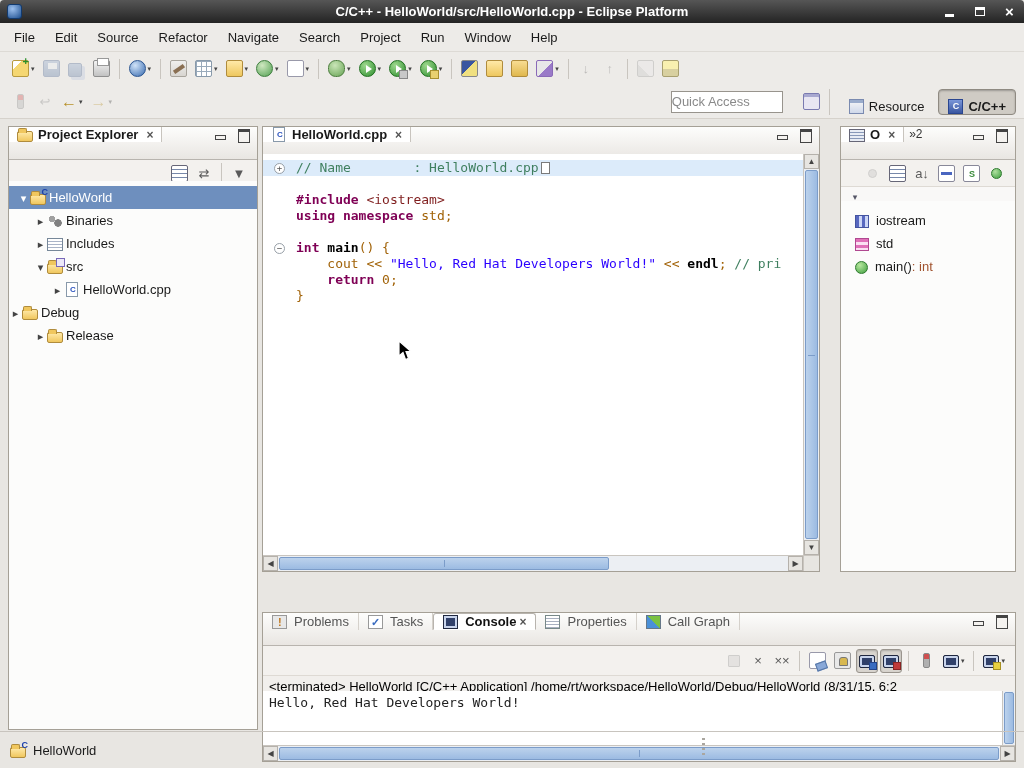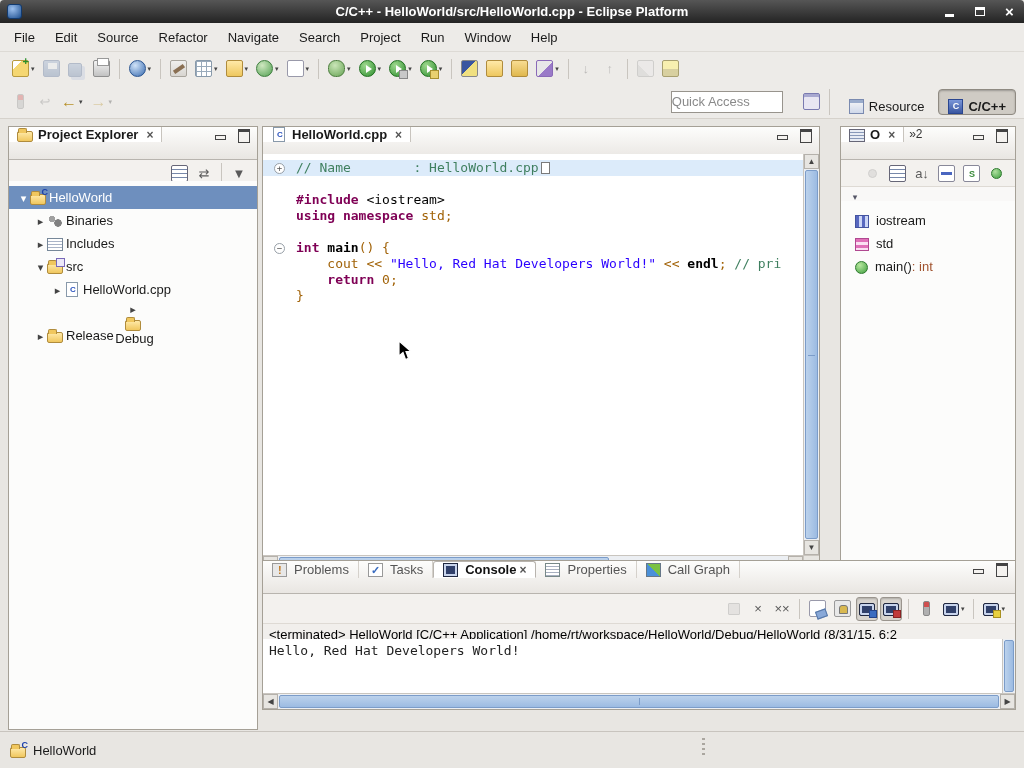--- a/index.html
+++ b/index.html
@@ -117,21 +117,21 @@
   .pi { position:relative; width:15px; height:15px; flex:none; }
   .pi-resource { background:linear-gradient(#f8f8f8,#cfd8ea); border:1px solid #7a8ab0; box-shadow:inset 0 3px 0 #9aaccc; }
   .pi-cpp { background:linear-gradient(#7a96d8,#3a56a0); border:1px solid #2a4690; display:flex; align-items:center; justify-content:center; }
   .pi-cpp::after { content:"C"; color:#fff; font:bold 9px "Liberation Sans",sans-serif; }
 
   
   .panel { position:absolute; background:#f9f8f7; border:1px solid #a5a096; }
   .pe-panel      { left:8px;   top:126px; width:250px; height:604px; }
   .editor-panel  { left:262px; top:126px; width:558px; height:446px; }
   .outline-panel { left:840px; top:126px; width:176px; height:446px; }
-  .console-panel { left:262px; top:560px; width:754px; height:150px; }
+  .console-panel { left:262px; top:612px; width:754px; height:150px; }
 
   .view-header { position:relative; height:33px; background:linear-gradient(#fdfdfc,#e9e6e2);
     border-bottom:1px solid #b8b4ae; display:flex; align-items:flex-start; }
   .view-tab { display:flex; align-items:center; gap:5px; padding:0 8px;
     border-right:1px solid #c8c4be; font-weight:bold; white-space:nowrap; }
   .view-tab.active { background:#fff; }
   .tab-close { margin-left:3px; color:#555; font-weight:bold; font-size:12px; }
   .x-glyph::after { content:"×"; }
   .tab-overflow { display:flex; align-items:center; padding:0 5px; font-size:12px; color:#333; }
   .mm { margin-left:auto; display:flex; align-items:center; gap:7px; padding-right:6px; flex:none; }
@@ -174,21 +174,21 @@
   .code-line { display:flex; height:16px; }
   .code-line.current { background:#dcebfa; }
   .fold-gutter { width:33px; flex:none; display:flex; justify-content:center; align-items:center; }
   .fold-marker { width:11px; height:11px; border:1px solid #98a0a8; border-radius:50%;
     background:#fff; color:#555; font:9px/9px "DejaVu Sans Mono",monospace; text-align:center; }
   .code-text { font:13px/16px "DejaVu Sans Mono",monospace; white-space:pre; }
   .tok-comment { color:#3f7f5f; }
   .tok-keyword { color:#7f0055; font-weight:bold; }
   .tok-plain   { color:#a16207; }
   .tok-string  { color:#2a00ff; }
-  .tok-header  { color:#000000; }
+  .tok-header  { color:#7f1d1d; }
   .tok-bold    { color:#000; font-weight:bold; }
   .collapse-box { display:inline-block; width:9px; height:12px; border:1px solid #7a7a7a;
     background:#fff; margin-left:2px; vertical-align:-2px; }
 
   
   .scroll-v { position:absolute; top:27px; right:0; bottom:16px; width:16px; background:#eceff3; border-left:1px solid #c9c5bf; }
   .scroll-h { position:absolute; left:0; bottom:0; height:16px; background:#eceff3; border-top:1px solid #c9c5bf; }
   .editor-panel .scroll-h { right:16px; }
   .console-panel .scroll-h { right:0; }
   .sb-btn { position:absolute; width:15px; height:15px; display:flex; align-items:center; justify-content:center;
@@ -448,21 +448,21 @@
       <div class="tree-row" style="padding-left: 25px;">
         <span class="t-arrow t-exp"></span>
         <span class="ti ti-source-folder"></span>
         <span class="t-label">src</span>
       </div>
       <div class="tree-row" style="padding-left: 42px;">
         <span class="t-arrow t-col"></span>
         <span class="ti ti-cpp-file"></span>
         <span class="t-label">HelloWorld.cpp</span>
       </div>
-      <div class="tree-row" style=" flex-direction: column;">
+      <div class="tree-row" style="">
         <span class="t-arrow t-col"></span>
         <span class="ti ti-folder"></span>
         <span class="t-label">Debug</span>
       </div>
       <div class="tree-row" style="padding-left: 25px;">
         <span class="t-arrow t-col"></span>
         <span class="ti ti-folder"></span>
         <span class="t-label">Release</span>
       </div>
     </div>

